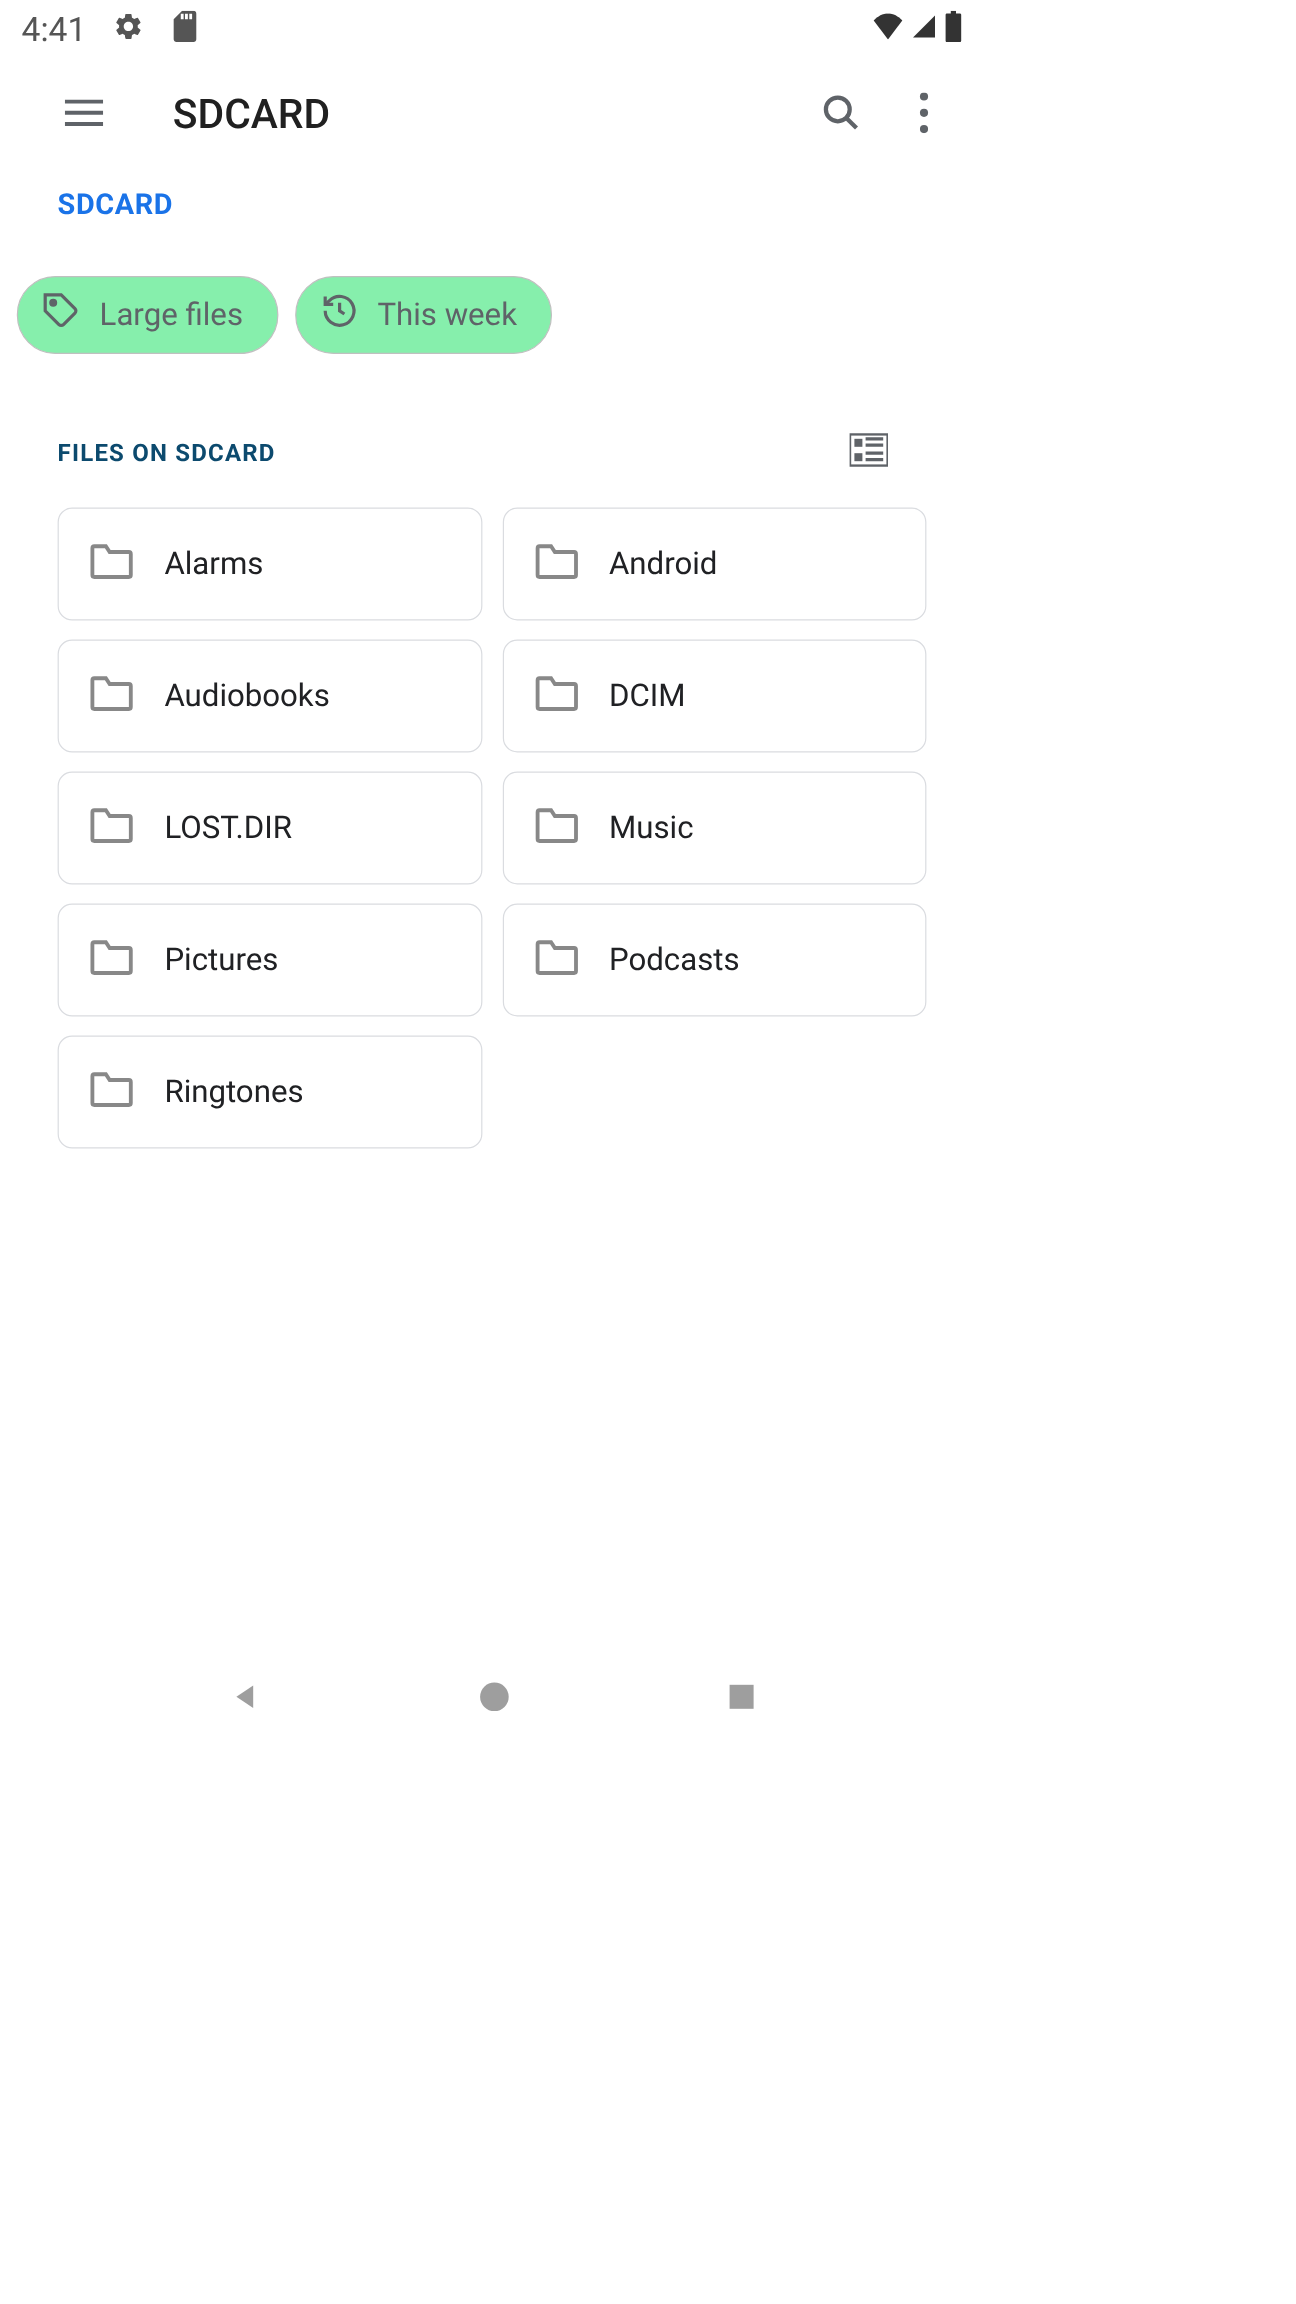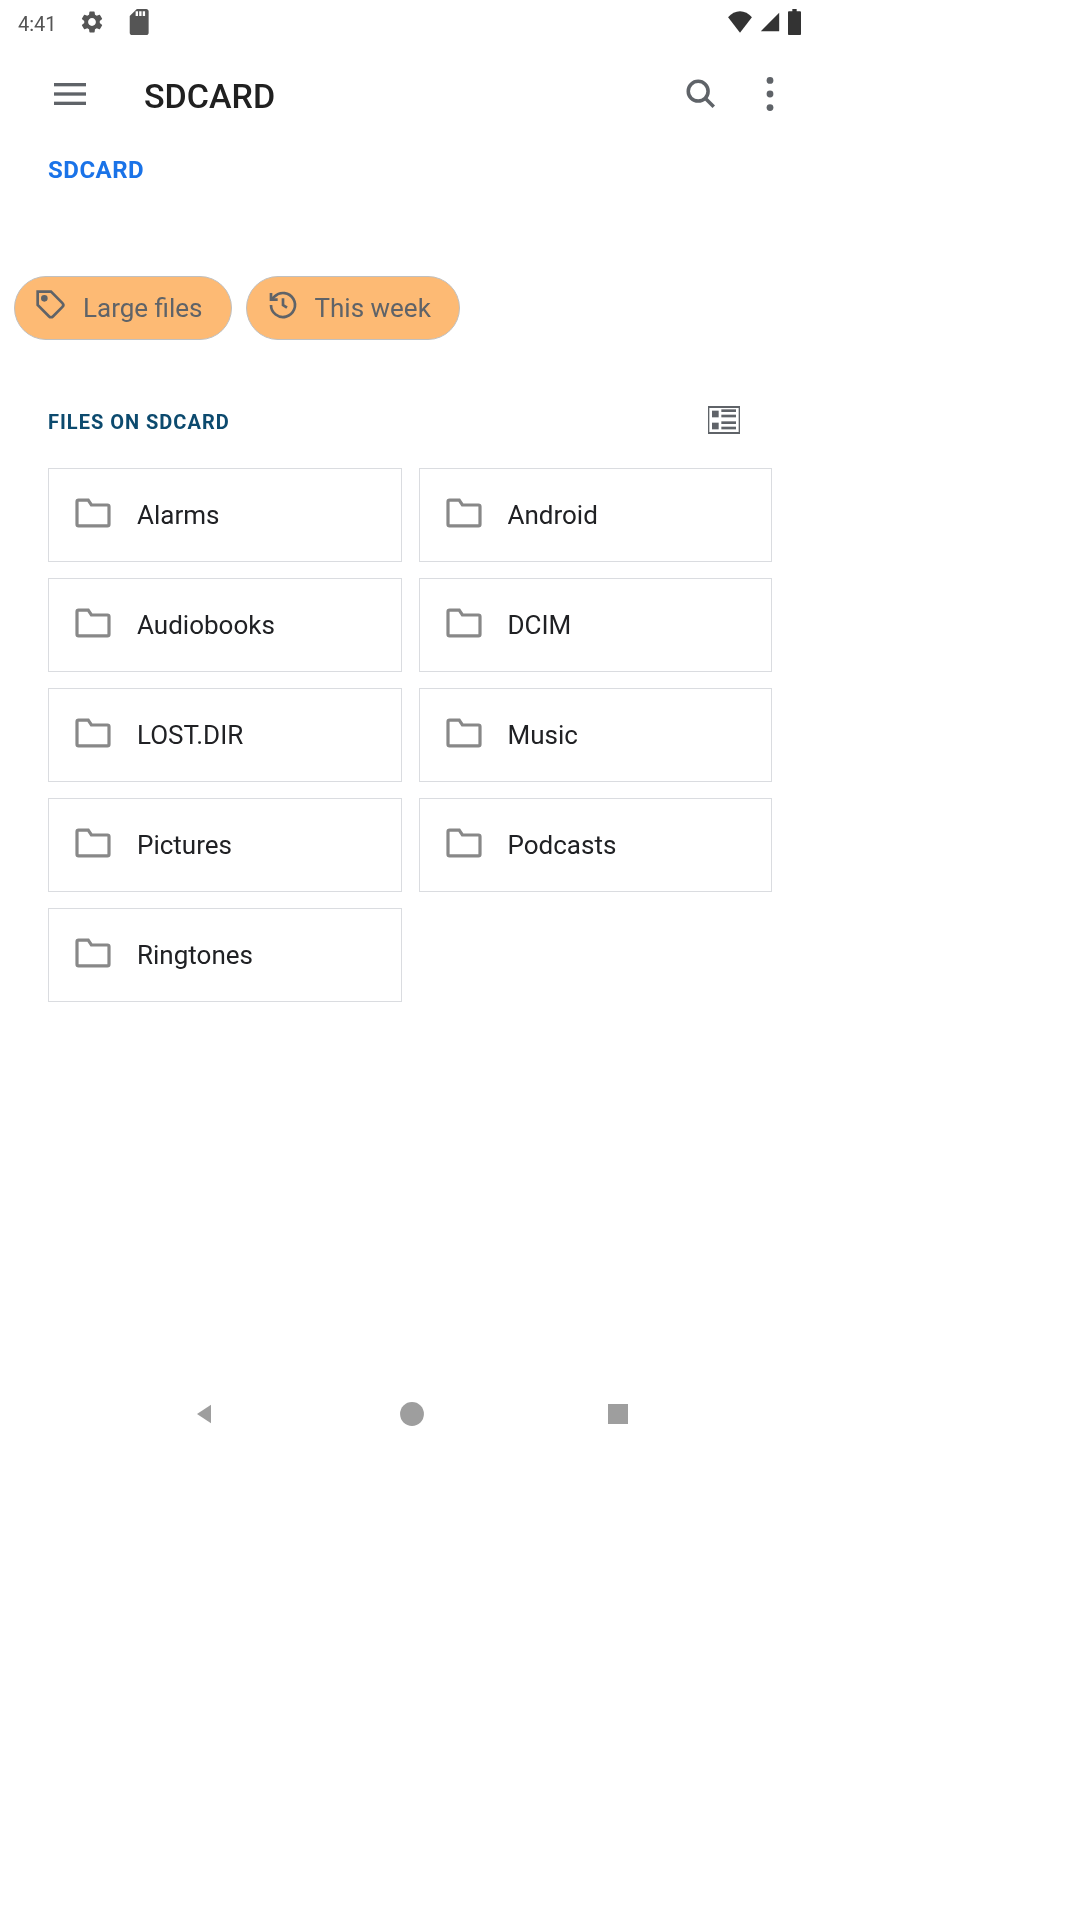--- a/index.html
+++ b/index.html
@@ -22,21 +22,21 @@
       justify-content: space-between;
       padding: 0 18px;
       color: #3c3c3c;
     }
     .status-left {
       display: flex;
       align-items: center;
       gap: 22px;
     }
     .status-time {
-      font-size: 20px;
+      font-size: 28px;
       font-weight: 400;
       color: #555;
     }
     .status-right {
       display: flex;
       align-items: center;
       gap: 6px;
     }
     .app-bar {
       height: 96px;
@@ -78,22 +78,21 @@
     .chip {
       display: flex;
       align-items: center;
       gap: 16px;
       padding: 12px 28px 12px 20px;
       border: 1.5px solid #c0c0c0;
       border-radius: 32px;
       font-size: 26px;
       color: #5f6368;
       font-weight: 400;
-      background: #fdba74;
-      margin-top: 46px;
+      background: #86efac;
     }
     .section-header {
       display: flex;
       align-items: center;
       justify-content: space-between;
       padding: 46px 48px 18px;
     }
     .section-title {
       font-size: 20px;
       font-weight: 700;
@@ -106,21 +105,21 @@
     .folder-grid {
       display: grid;
       grid-template-columns: 1fr 1fr;
       gap: 16px 17px;
       padding: 12px 48px;
     }
     .folder-card {
       display: flex;
       align-items: center;
       border: 1.5px solid #dadce0;
-      border-radius: 0;
+      border-radius: 12px;
       height: 94px;
       padding: 0 24px;
       gap: 24px;
       background: #fff;
     }
     .folder-name {
       font-size: 26px;
       color: #202124;
       font-weight: 400;
     }

